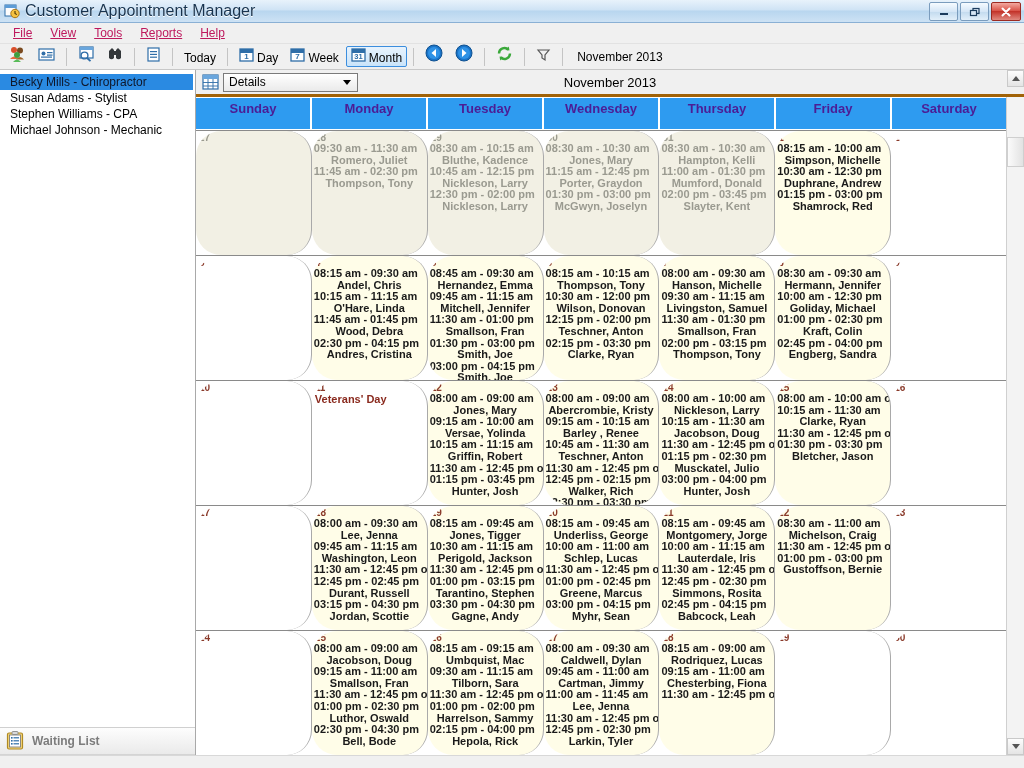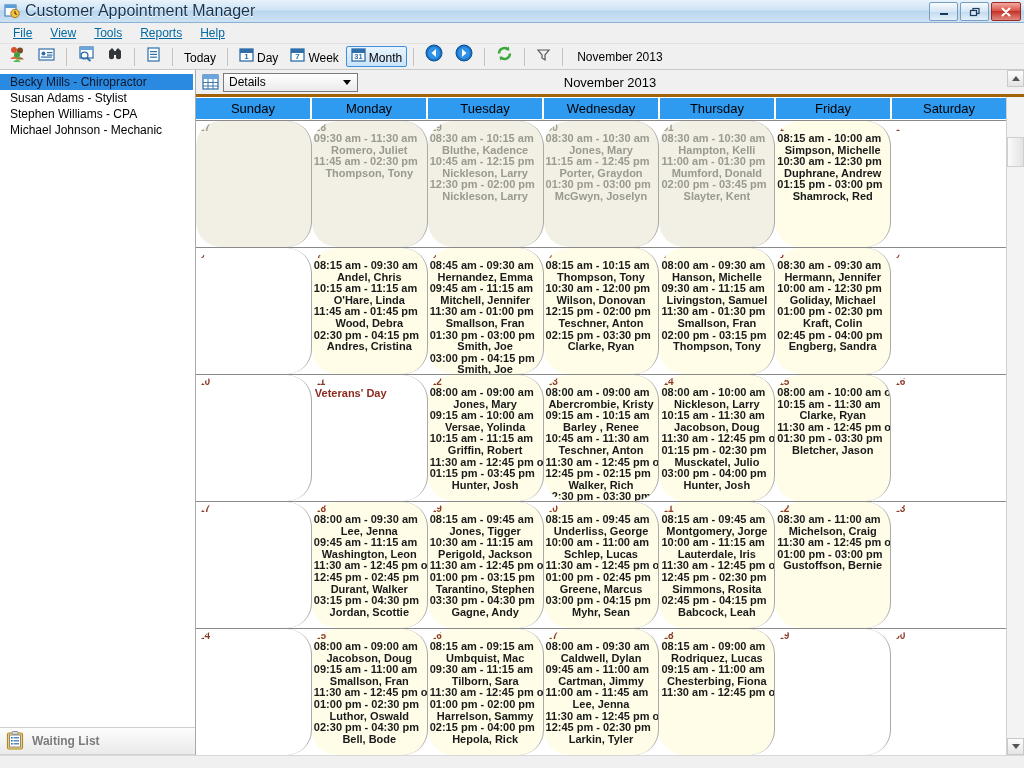--- a/index.html
+++ b/index.html
@@ -47,21 +47,21 @@
   }
 
   
   .menubar {
     height: 20px; background: #f0f0f0;
     display: flex; align-items: center;
     border-bottom: 1px solid #e2e2e2;
     padding-left: 4px;
   }
   .menuitem {
-    padding: 2px 9px; font-size: 12px; color: #0369a1;
+    padding: 2px 9px; font-size: 12px; color: #be185d;
   }
   .menuitem u { text-decoration: underline; }
 
   
   .toolbar {
     height: 25px; background: #f0f0f0;
     display: flex; align-items: center;
     border-bottom: 1px solid #c8c8c8;
     padding-left: 4px; gap: 2px;
   }
@@ -138,23 +138,23 @@
   .cal-month-title {
     position: absolute; left: 0; right: 0; text-align: center;
     font-size: 13px; color: #000; pointer-events: none;
   }
   .cal-scroll-right { position: absolute; right: 0; top: 0; width: 17px; height: 24px; }
 
   .dow-row { display: flex; background: #fff; padding: 1px 0 1px 0; }
   .dow {
     flex: 1 1 0; min-width: 0;
     background: #2e9bf0;
-    color: #000000; font-weight: normal; font-size: 13px;
+    color: #4c1d95; font-weight: bold; font-size: 13px;
     text-align: center;
-    height: 21px; line-height: 21px;
+    height: 31px; line-height: 21px;
     margin-right: 2px;
   }
   .dow:last-child { margin-right: 0; }
 
   .weeks { flex: 1; display: flex; flex-direction: column; border-top: 1px solid #8a8a8a; }
   .week {
     flex: 1 1 0; display: flex; min-height: 0;
     border-bottom: 1px solid #8a8a8a;
   }
   .week:last-child { border-bottom: none; }
@@ -671,21 +671,21 @@
                 </div>
                 <div class="daycell">
                   <div class="daynum">18</div>
                   <div class="appts">
                     <div class="appt-time">08:00 am - 09:30 am</div>
                     <div class="appt-name">Lee, Jenna</div>
                     <div class="appt-time">09:45 am - 11:15 am</div>
                     <div class="appt-name">Washington, Leon</div>
                     <div class="appt-time">11:30 am - 12:45 pm off</div>
                     <div class="appt-time">12:45 pm - 02:45 pm</div>
-                    <div class="appt-name">Durant, Walker</div>
+                    <div class="appt-name">Durant, Russell</div>
                     <div class="appt-time">03:15 pm - 04:30 pm</div>
                     <div class="appt-name">Jordan, Scottie</div>
                   </div>
                 </div>
                 <div class="daycell">
                   <div class="daynum">19</div>
                   <div class="appts">
                     <div class="appt-time">08:15 am - 09:45 am</div>
                     <div class="appt-name">Jones, Tigger</div>
                     <div class="appt-time">10:30 am - 11:15 am</div>

